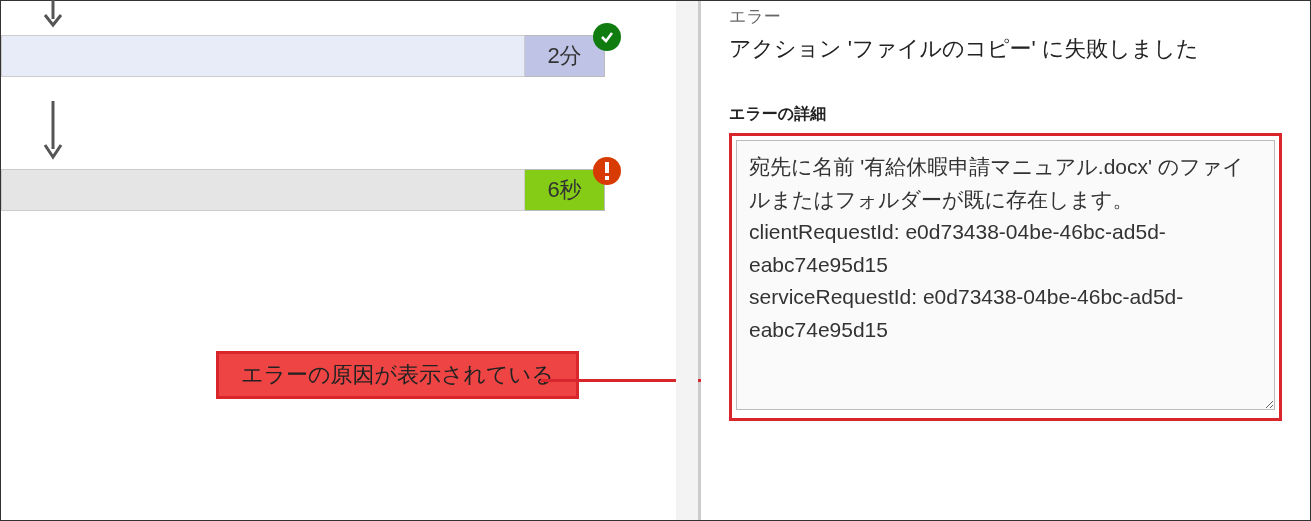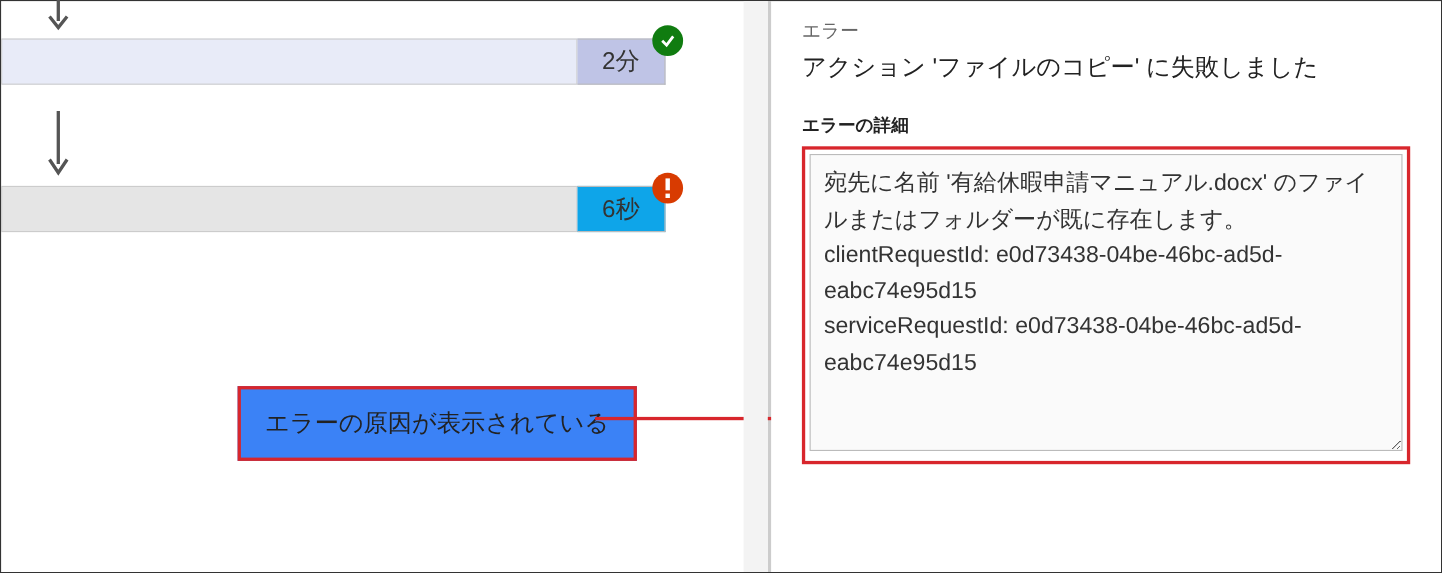--- a/index.html
+++ b/index.html
@@ -26,21 +26,21 @@
   .scroll-gutter {
     position: absolute;
     right: 0;
     top: 0;
     width: 22px;
     height: 100%;
     background: #f3f3f3;
   }
   .right-panel {
     flex: 1;
-    padding: 16px 28px 0 28px;
+    padding: 4px 28px 0 28px;
     position: relative;
   }
 
   
   .arrow-down {
     position: absolute;
     left: 40px;
     width: 24px;
     height: 34px;
   }
@@ -62,21 +62,21 @@
     align-items: center;
     justify-content: center;
     font-size: 22px;
     color: #333;
     border: 1px solid #bbb;
     border-left: none;
   }
   .step1 .step-body { background: #e8ebf8; width: 524px; }
   .step1 .step-duration { background: #bfc4e6; }
   .step2 .step-body { background: #e5e5e5; width: 524px; }
-  .step2 .step-duration { background: #0ea5e9; }
+  .step2 .step-duration { background: #84cc16; }
 
   .badge {
     position: absolute;
     width: 28px;
     height: 28px;
     border-radius: 50%;
     display: flex;
     align-items: center;
     justify-content: center;
   }
@@ -84,40 +84,40 @@
   .badge-error   { background: #d83b01; }
   .badge svg { width: 16px; height: 16px; }
   .badge-error svg { width: 6px; height: 18px; }
 
   
   .callout {
     position: absolute;
     left: 215px;
     top: 350px;
     border: 3px solid #d8262c;
-    padding: 16px 22px;
+    padding: 6px 22px;
     font-size: 22px;
     color: #222;
-    background: #3b82f6;
+    background: #ef4444;
   }
   .callout-line {
     position: absolute;
     background: #d8262c;
   }
 
   
   .r-label {
     font-size: 17px;
     color: #666;
     margin-bottom: 6px;
   }
   .r-message {
     font-size: 22px;
     color: #222;
-    margin-bottom: 28px;
+    margin-bottom: 40px;
   }
   .r-section-title {
     font-size: 16px;
     font-weight: 600;
     color: #222;
     margin-bottom: 8px;
   }
   .detail-wrap {
     border: 3px solid #d8262c;
     padding: 4px;

